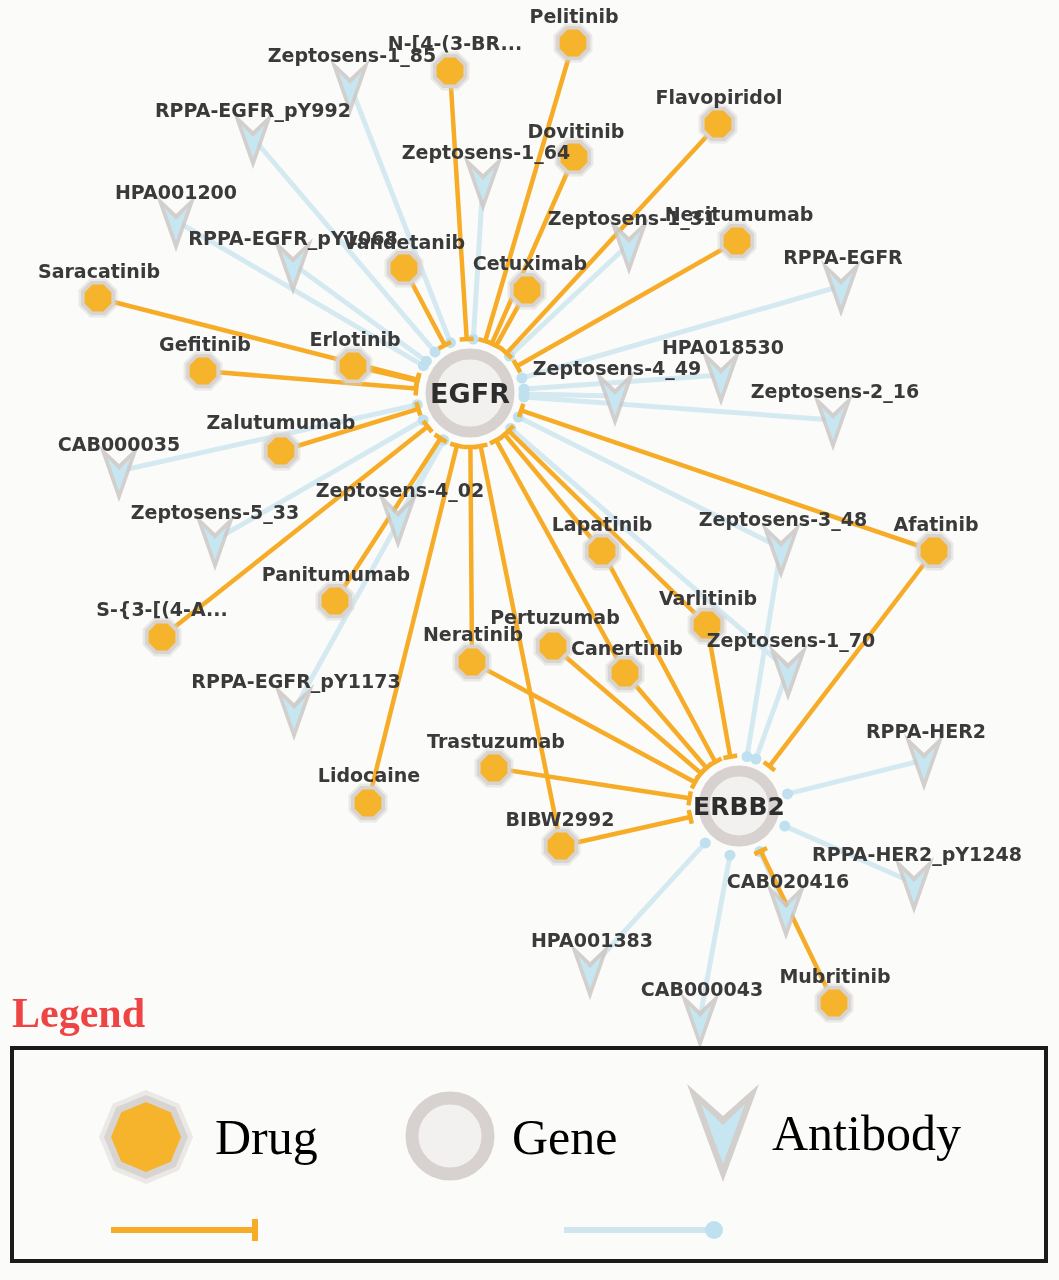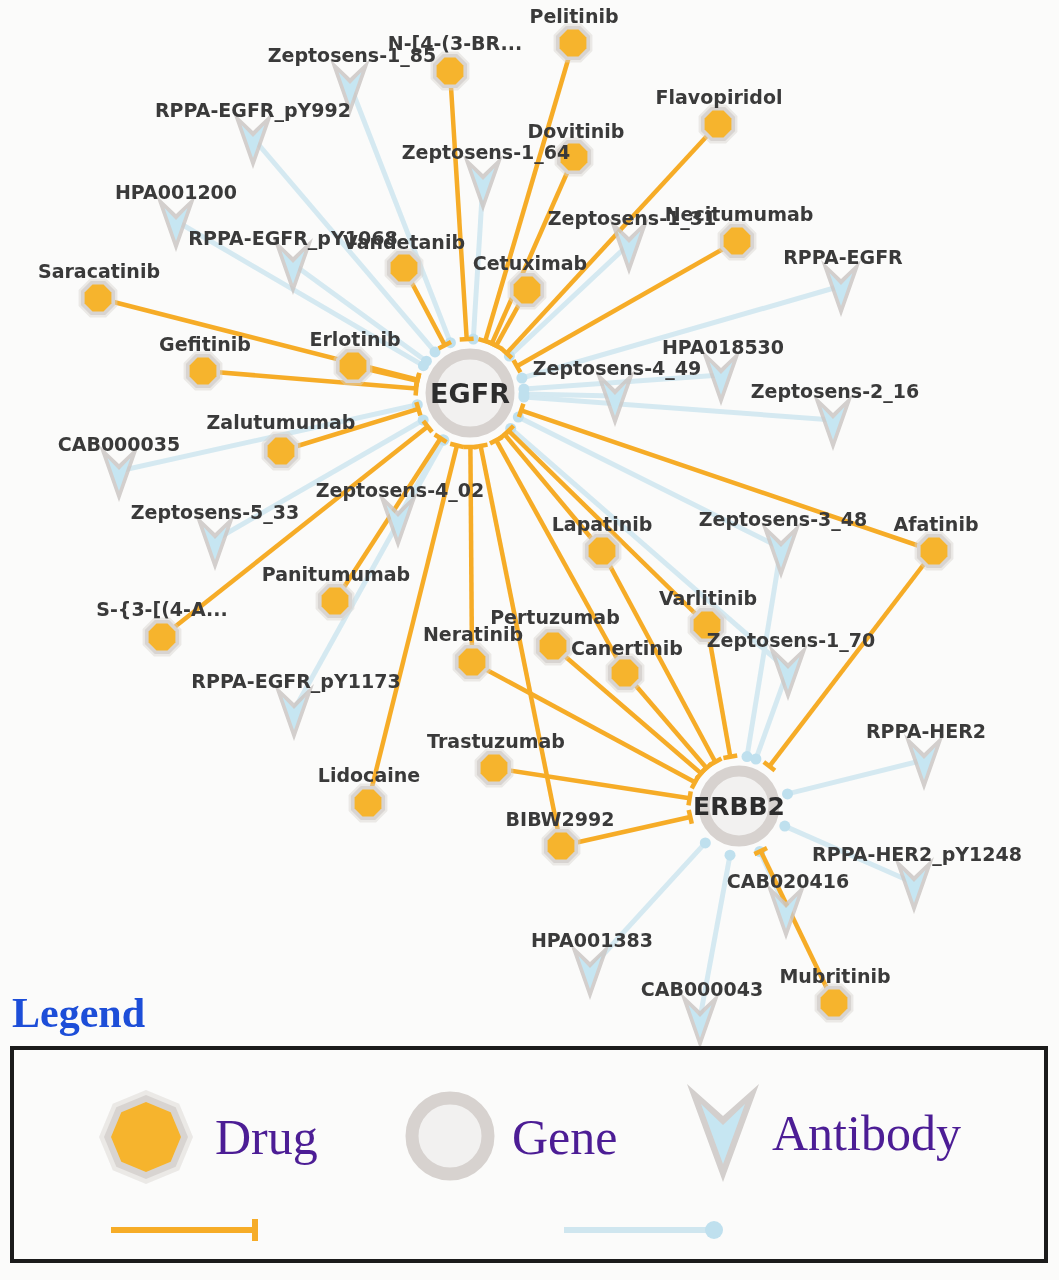--- a/index.html
+++ b/index.html
@@ -4,30 +4,30 @@
 <style>
   html,body{margin:0;padding:0;background:#ffffff;}
   .canvas{
     position:relative;width:1059px;height:1280px;overflow:hidden;
     background:#fbfbfa;font-family:"DejaVu Sans","Liberation Sans",sans-serif;
   }
   #network{position:absolute;left:0;top:0;}
   .legend-title{
     position:absolute;left:12px;top:992px;
     font-family:"Liberation Serif","DejaVu Serif",serif;
-    font-weight:bold;font-size:42px;color:#1d4ed8;line-height:1;
+    font-weight:bold;font-size:42px;color:#ef4444;line-height:1;
   }
   .legend-box{
     position:absolute;left:10px;top:1046px;width:1030px;height:209px;
     border:4px solid #1b1b1b;background:#fbfbfa;
   }
   .legend-box .abs{position:absolute;}
   .legend-node-label{
     font-family:"Liberation Serif","DejaVu Serif",serif;
-    font-size:50px;color:#4c1d95;line-height:1;white-space:nowrap;
+    font-size:50px;color:#000000;line-height:1;white-space:nowrap;
   }
   .legend-edge-label{
     font-family:"Liberation Serif","DejaVu Serif",serif;
     font-size:45px;color:#0f0f0f;line-height:1;white-space:nowrap;
   }
 </style>
 </head>
 <body>
 
 <div class="canvas">

